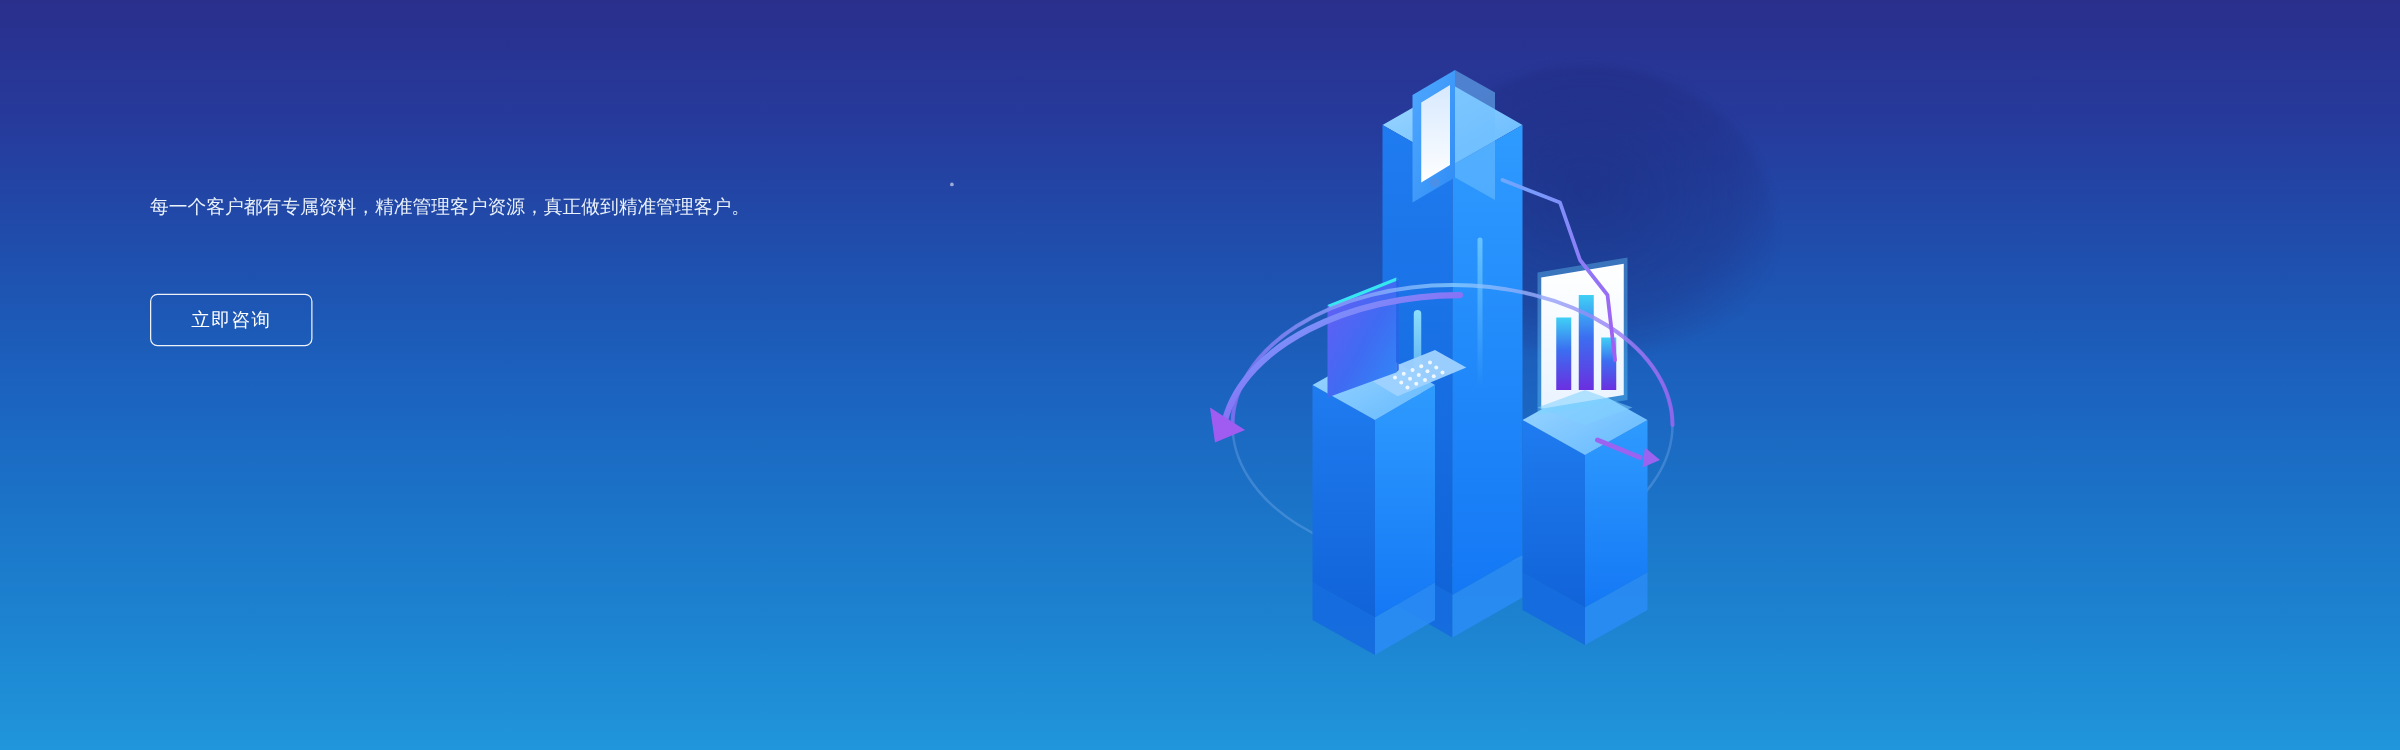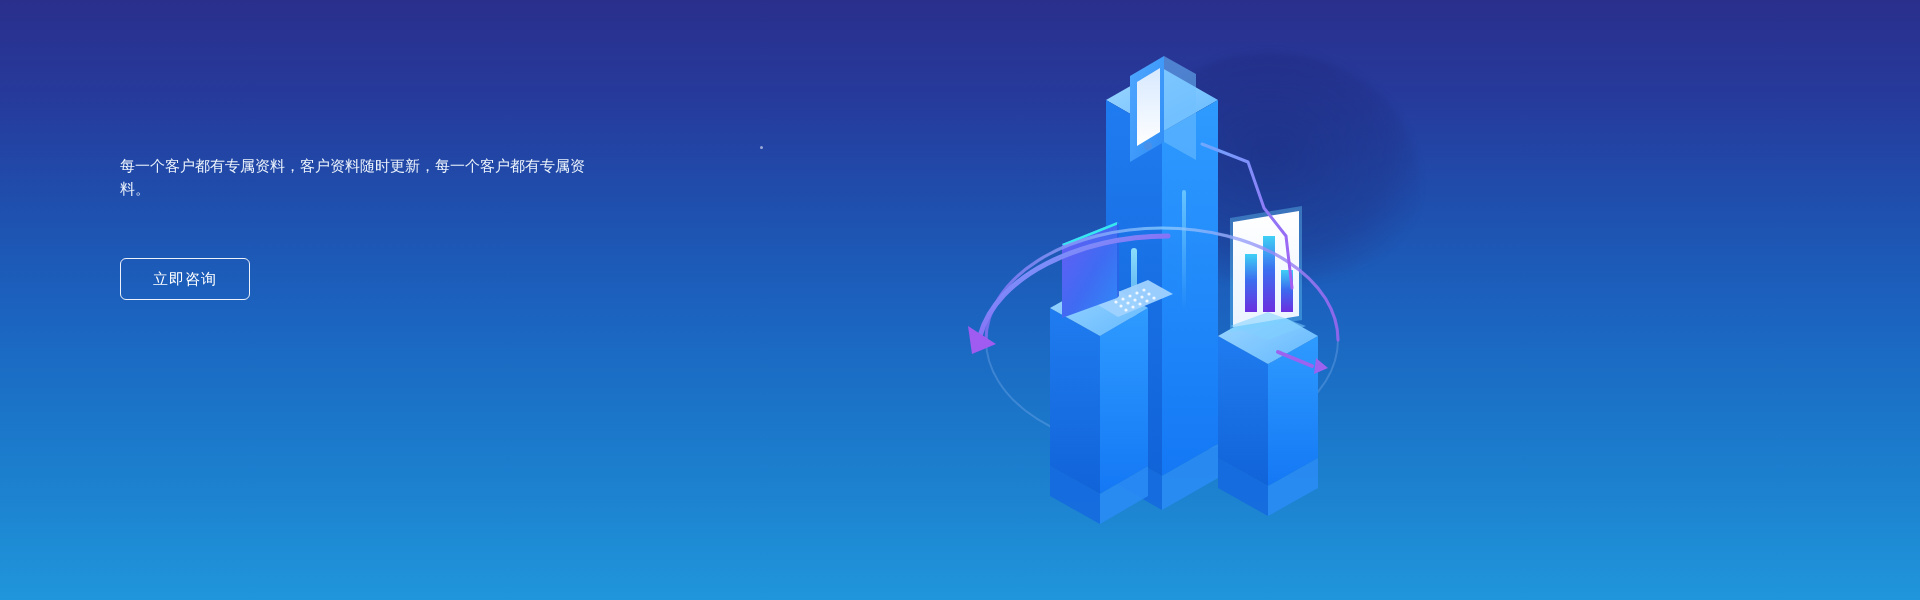--- a/index.html
+++ b/index.html
@@ -53,21 +53,21 @@
 </style>
 </head>
 <body>
 
 <div class="hero">
 
   <div class="cloud-blob"></div>
   <div class="sparkle"></div>
 
   <div class="copy">
-    <p class="subtitle">每一个客户都有专属资料，客户资料随时更新，每一个客户都有专属资料。</p>
+    <p class="subtitle">每一个客户都有专属资料，精准管理客户资源，真正做到精准管理客户。</p>
     <button class="cta">立即咨询</button>
   </div>
 
   <div class="art">
     <svg viewBox="0 0 460 530" xmlns="http://www.w3.org/2000/svg">
       <defs>
         <linearGradient id="gPillarFront" x1="0" y1="0" x2="0" y2="1">
           <stop offset="0%" stop-color="#2e9bff"></stop>
           <stop offset="100%" stop-color="#1478f5"></stop>
         </linearGradient>

